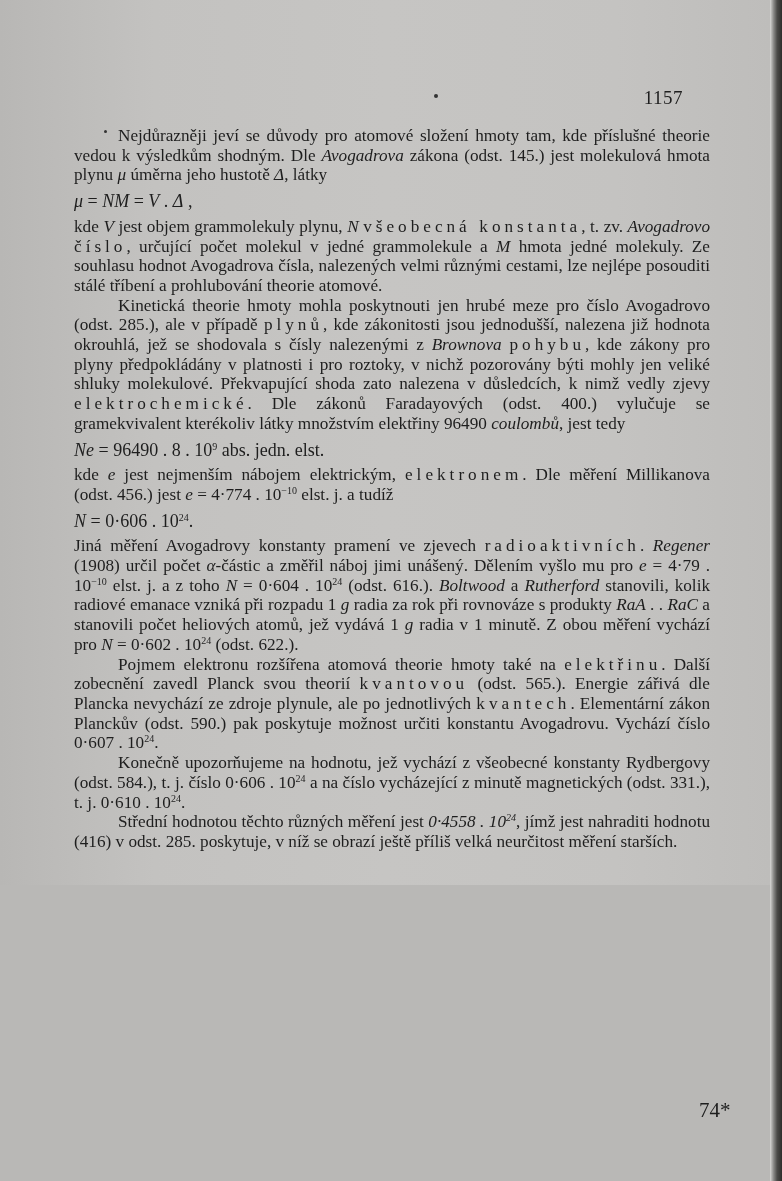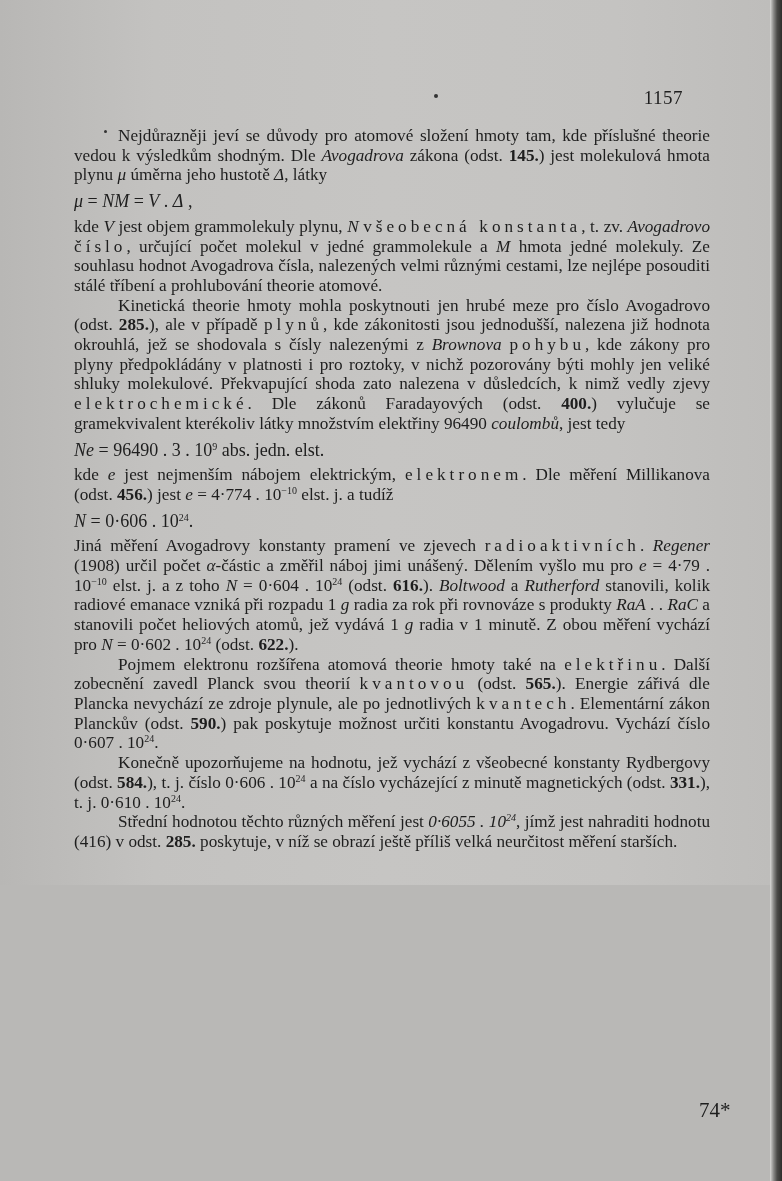--- a/index.html
+++ b/index.html
@@ -62,21 +62,21 @@
       text-indent: 44px;
     }
     .formula {
       text-align: left;
       margin: 7px 0 5px 0;
       font-size: 18px;
     }
     .formula i { font-style: italic; }
     .sp { letter-spacing: 4px; }
     .it { font-style: italic; }
-    .bd { font-weight: bold; }
+    .bd { font-weight: normal; }
     sup { font-size: 10px; vertical-align: 6px; line-height: 0; }
     .signature {
       position: absolute;
       left: 699px;
       top: 1098px;
       font-size: 21px;
     }
   </style>
 </head>
 <body>
@@ -90,32 +90,32 @@
   <div class="text-block">
 
     <p class="indent"><span>Nejdůrazněji jeví se důvody pro atomové složení hmoty tam, kde příslušné theorie vedou k výsledkům shodným. Dle </span><span class="it">Avogadrova</span><span> zákona (odst. </span><span class="bd">145.</span><span>) jest molekulová hmota plynu </span><span class="it">μ</span><span> úměrna jeho hustotě </span><span class="it">Δ</span><span>, látky</span></p>
 
     <div class="formula"><i>μ</i><span> = </span><i>NM</i><span> = </span><i>V</i><span> . </span><i>Δ</i><span> ,</span></div>
 
     <p><span>kde </span><span class="it">V</span><span> jest objem grammolekuly plynu, </span><span class="it">N</span><span> </span><span class="sp">všeobecná konstanta</span><span>, t. zv. </span><span class="it">Avogadrovo</span><span> </span><span class="sp">číslo</span><span>, určující počet molekul v jedné grammolekule a </span><span class="it">M</span><span> hmota jedné molekuly. Ze souhlasu hodnot Avogadrova čísla, nalezených velmi různými cestami, lze nejlépe posouditi stálé tříbení a prohlubování theorie atomové.</span></p>
 
     <p class="indent"><span>Kinetická theorie hmoty mohla poskytnouti jen hrubé meze pro číslo Avogadrovo (odst. </span><span class="bd">285.</span><span>), ale v případě </span><span class="sp">plynů</span><span>, kde zákonitosti jsou jednodušší, nalezena již hodnota okrouhlá, jež se shodovala s čísly nalezenými z </span><span class="it">Brownova</span><span> </span><span class="sp">pohybu</span><span>, kde zákony pro plyny předpokládány v platnosti i pro roztoky, v nichž pozorovány býti mohly jen veliké shluky molekulové. Překvapující shoda zato nalezena v důsledcích, k nimž vedly zjevy </span><span class="sp">elektrochemické</span><span>. Dle zákonů Faradayových (odst. </span><span class="bd">400.</span><span>) vylučuje se gramekvivalent kterékoliv látky množstvím elektřiny 96490 </span><span class="it">coulombů</span><span>, jest tedy</span></p>
 
-    <div class="formula"><i>Ne</i><span> = 96490 . 3 . 10</span><sup>9</sup><span> abs. jedn. elst.</span></div>
+    <div class="formula"><i>Ne</i><span> = 96490 . 8 . 10</span><sup>9</sup><span> abs. jedn. elst.</span></div>
 
     <p><span>kde </span><span class="it">e</span><span> jest nejmenším nábojem elektrickým, </span><span class="sp">elektronem</span><span>. Dle měření Millikanova (odst. </span><span class="bd">456.</span><span>) jest </span><span class="it">e</span><span> = 4·774 . 10</span><sup>−10</sup><span> elst. j. a tudíž</span></p>
 
     <div class="formula"><i>N</i><span> = 0·606 . 10</span><sup>24</sup><span>.</span></div>
 
     <p><span>Jiná měření Avogadrovy konstanty pramení ve zjevech </span><span class="sp">radioaktivních</span><span>. </span><span class="it">Regener</span><span> (1908) určil počet </span><span class="it">α</span><span>-částic a změřil náboj jimi unášený. Dělením vyšlo mu pro </span><span class="it">e</span><span> = 4·79 . 10</span><sup>−10</sup><span>  elst. j. a z toho </span><span class="it">N</span><span> = 0·604 . 10</span><sup>24</sup><span> (odst. </span><span class="bd">616.</span><span>). </span><span class="it">Boltwood</span><span> a </span><span class="it">Rutherford</span><span> stanovili, kolik radiové emanace vzniká při rozpadu 1 </span><span class="it">g</span><span> radia za rok při rovnováze s produkty </span><span class="it">RaA</span><span> . . </span><span class="it">RaC</span><span> a stanovili počet heliových atomů, jež vydává 1 </span><span class="it">g</span><span> radia v 1 minutě. Z obou měření vychází pro </span><span class="it">N</span><span> = 0·602 . 10</span><sup>24</sup><span> (odst. </span><span class="bd">622.</span><span>).</span></p>
 
     <p class="indent"><span>Pojmem elektronu rozšířena atomová theorie hmoty také na </span><span class="sp">elektřinu</span><span>. Další zobecnění zavedl Planck svou theorií </span><span class="sp">kvantovou</span><span> (odst. </span><span class="bd">565.</span><span>). Energie zářivá dle Plancka nevychází ze zdroje plynule, ale po jednotlivých </span><span class="sp">kvantech</span><span>. Elementární zákon Planckův (odst. </span><span class="bd">590.</span><span>) pak poskytuje možnost určiti konstantu Avogadrovu. Vychází číslo 0·607 . 10</span><sup>24</sup><span>.</span></p>
 
     <p class="indent"><span>Konečně upozorňujeme na hodnotu, jež vychází z všeobecné konstanty Rydbergovy (odst. </span><span class="bd">584.</span><span>), t. j. číslo 0·606 . 10</span><sup>24</sup><span> a na číslo vycházející z minutě magnetických (odst. </span><span class="bd">331.</span><span>), t. j. 0·610 . 10</span><sup>24</sup><span>.</span></p>
 
-    <p class="indent"><span>Střední hodnotou těchto různých měření jest </span><span class="it">0·6055 . 10</span><sup class="it">24</sup><span>, jímž jest nahraditi hodnotu (416) v odst. </span><span class="bd">285.</span><span> poskytuje, v níž se obrazí ještě příliš velká neurčitost měření starších.</span></p>
+    <p class="indent"><span>Střední hodnotou těchto různých měření jest </span><span class="it">0·4558 . 10</span><sup class="it">24</sup><span>, jímž jest nahraditi hodnotu (416) v odst. </span><span class="bd">285.</span><span> poskytuje, v níž se obrazí ještě příliš velká neurčitost měření starších.</span></p>
 
   </div>
 
   <div class="signature">74*</div>
 </div>
 
 <div class="page-edge"></div>
 
 </body></html>

